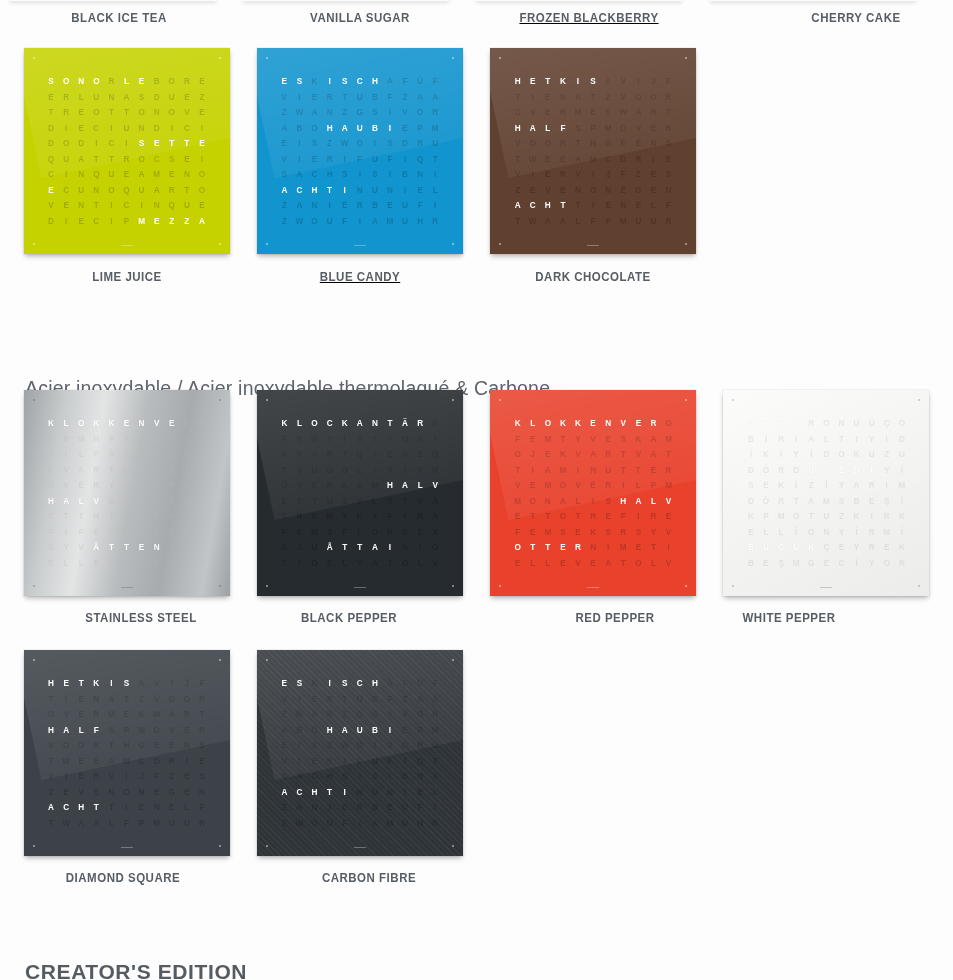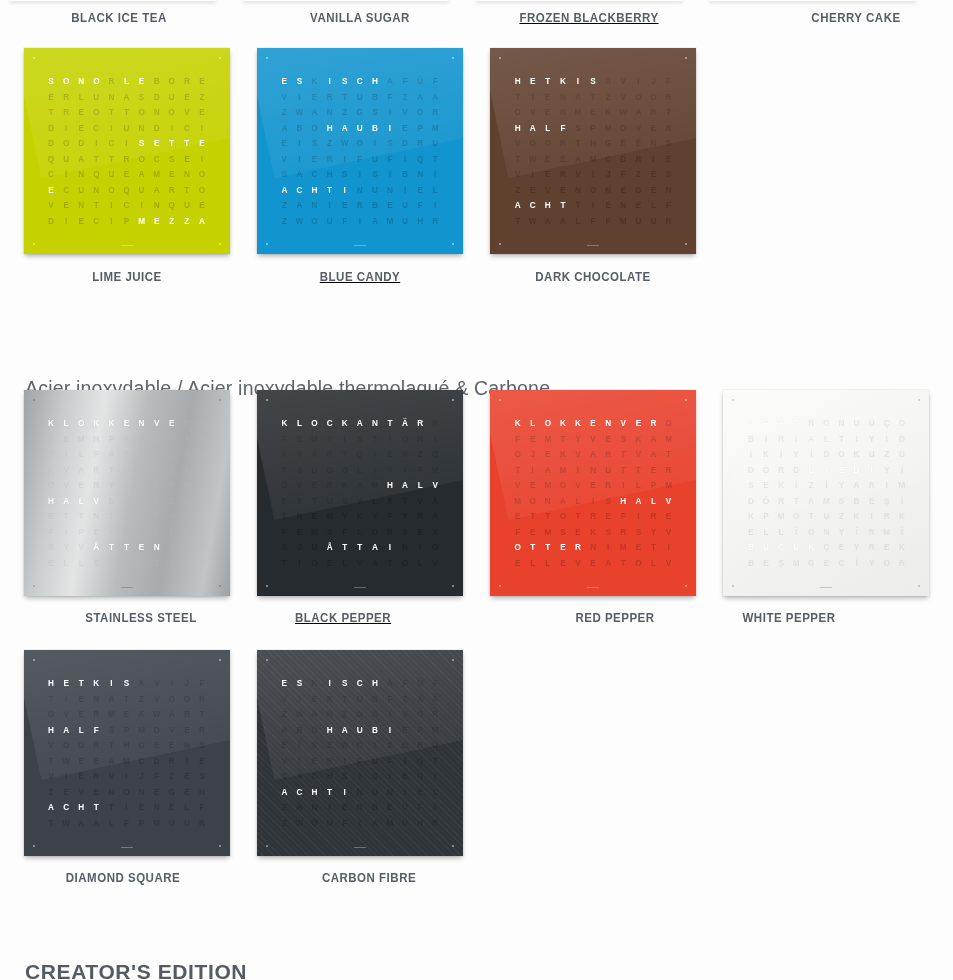--- a/index.html
+++ b/index.html
@@ -1010,21 +1010,21 @@
               <span class="off">R</span>
             </div>
           </div>
         </div>
       </div>
     </div>
   <div class="row" id="sec1a-caps" style="top:611px;">
       <div class="cell" style="left: 24px;">
         <div class="caption">STAINLESS STEEL</div>
       </div>
-      <div class="cell" style="left: 226px; text-decoration: underline;">
+      <div class="cell" style="left: 232px;">
         <div class="caption">BLACK PEPPER</div>
       </div>
       <div class="cell" style="left: 498px;">
         <div class="caption">RED PEPPER</div>
       </div>
       <div class="cell" style="left: 672px;">
         <div class="caption">WHITE PEPPER</div>
       </div>
     </div>
 

